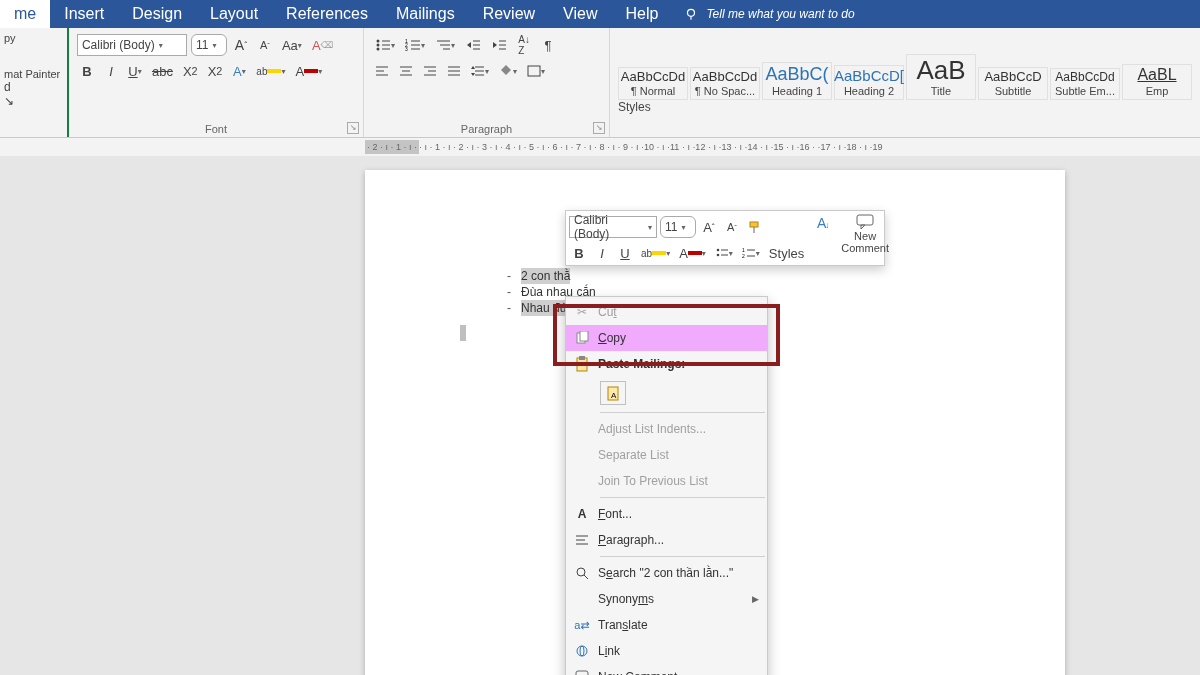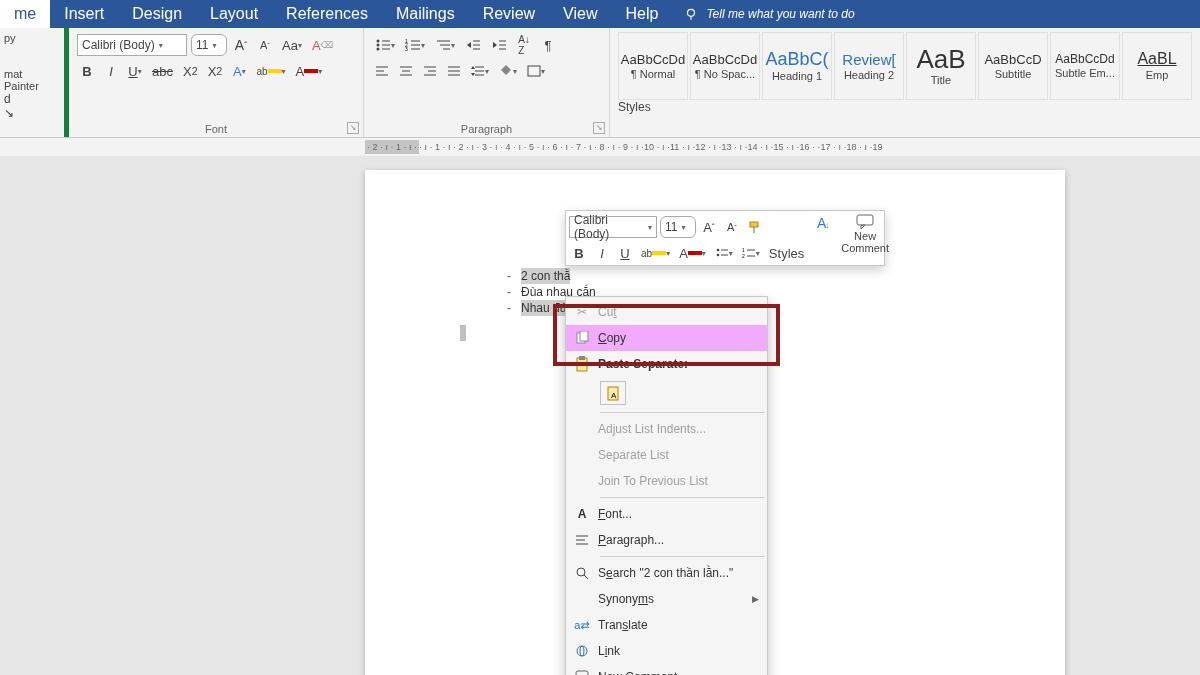--- a/index.html
+++ b/index.html
@@ -20,28 +20,28 @@
 
   .row { display:flex; align-items:center; gap:4px; height:26px; }
   .fontbox { border:1px solid #aaa; background:#fff; height:22px; font-size:12px; padding:0 4px; display:flex; align-items:center; gap:4px; }
   .fontbox.name { width:110px; }
   .fontbox.size { width:36px;border-radius:6px; }
   .dd { color:#666; font-size:8px; }
   .btn { height:22px; min-width:20px; display:flex; align-items:center; justify-content:center; color:#444; border:1px solid transparent; padding:0 2px; font-size:13px; }
 
   
   .styles { flex:1; padding:4px 8px 2px 8px; position:relative; }
-  .style-gallery { display:flex; gap:2px; height:68px; overflow:hidden; }
+  .style-gallery { display:flex; gap:2px; height:68px; overflow:hidden;align-items:flex-end; }
   .style-item { border:1px solid #e0e0e0; width:70px; display:flex; flex-direction:column; align-items:center; justify-content:center; gap:2px; padding:2px; }
   .style-item .prev { font-size:13px; color:#333; line-height:1; }
   .style-item .prev.blue { color:#2e74b5; }
   .style-item .s-label { font-size:11px; color:#444; white-space:nowrap; }
 
   
-  .clip { width:70px; padding:4px 4px 2px 4px; border-right:5px solid #15803d; position:relative; }
+  .clip { width:70px; padding:4px 4px 2px 4px; border-right:2px solid #15803d; position:relative; }
   .clip .line { font-size:11px; color:#444; }
 
   
   .ruler { height:18px; background:#f3f3f3; display:flex; align-items:center; font-size:9px; color:#666; padding-left:365px; overflow:hidden; white-space:nowrap; position:relative; }
   .ruler .dark { background:#c4c4c4; display:inline-block; height:14px; line-height:14px; padding:0 2px; }
 
   
   .canvas { position:absolute; left:0; right:0; top:156px; bottom:0; background:#e6e6e6; }
   .page { position:absolute; left:365px; top:14px; width:700px; height:900px; background:#fff; box-shadow:0 2px 6px rgba(0,0,0,.25); }
 
@@ -278,21 +278,21 @@
         </div>
         <div class="style-item">
           <div class="prev" style="font-size: 13px;">AaBbCcDd</div>
           <div class="s-label">¶ No Spac...</div>
         </div>
         <div class="style-item">
           <div class="prev blue" style="font-size: 18px;">AaBbC(</div>
           <div class="s-label">Heading 1</div>
         </div>
         <div class="style-item">
-          <div class="prev blue" style="font-size: 15px;">Review[</div>
+          <div class="prev blue" style="font-size: 15px;">AaBbCcD[</div>
           <div class="s-label">Heading 2</div>
         </div>
         <div class="style-item">
           <div class="prev" style="font-size: 26px;">AaB</div>
           <div class="s-label">Title</div>
         </div>
         <div class="style-item">
           <div class="prev" style="font-size: 13px;">AaBbCcD</div>
           <div class="s-label">Subtitle</div>
         </div>
@@ -428,21 +428,21 @@
       </span>
     <span><span class="u">C</span>opy</span>
   </div>
   <div class="ctx-item">
     <span class="iconcol">
         <svg width="14" height="16">
           <rect x="2" y="2" width="10" height="13" fill="#ffe9a8" stroke="#b38600"></rect>
           <rect x="4" y="0" width="6" height="4" fill="#888"></rect>
         </svg>
       </span>
-    <b>Paste Separate:</b>
+    <b>Paste Mailings:</b>
   </div>
   <div class="paste-block">
     <div class="paste-opt">
         <svg width="14" height="16">
           <rect x="2" y="2" width="10" height="13" fill="#ffe9a8" stroke="#b38600"></rect>
           <text x="5" y="13" font-size="8">A</text>
         </svg>
       </div>
   </div>
   <div class="ctx-divider"></div>

